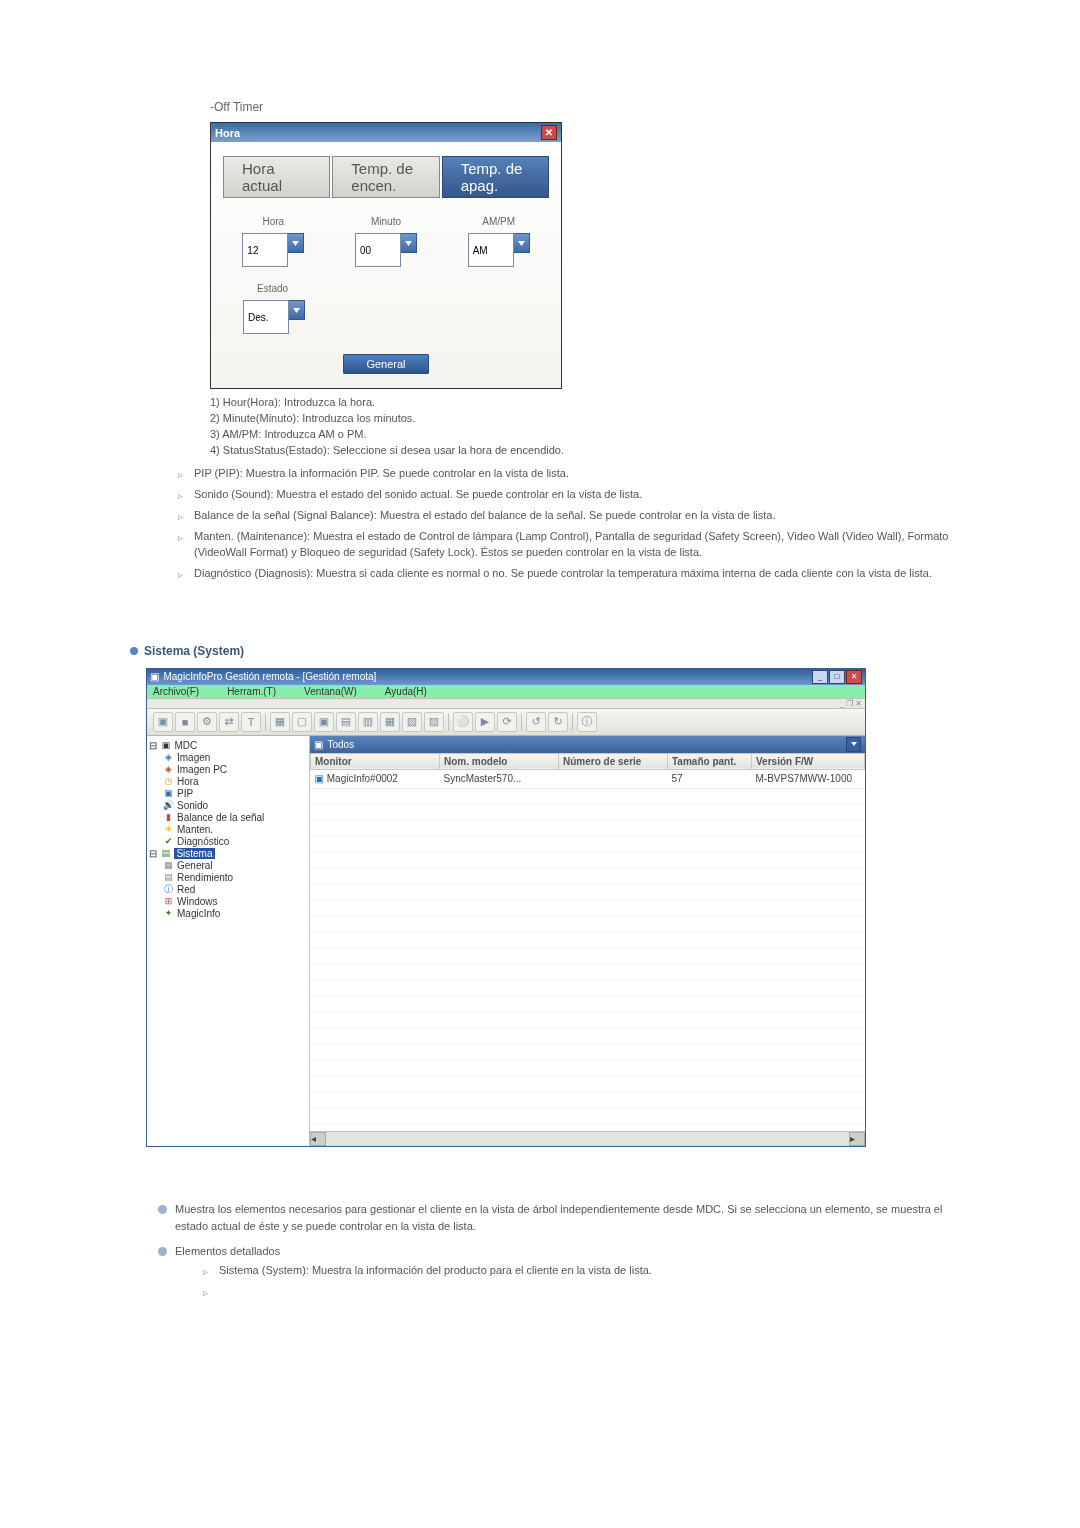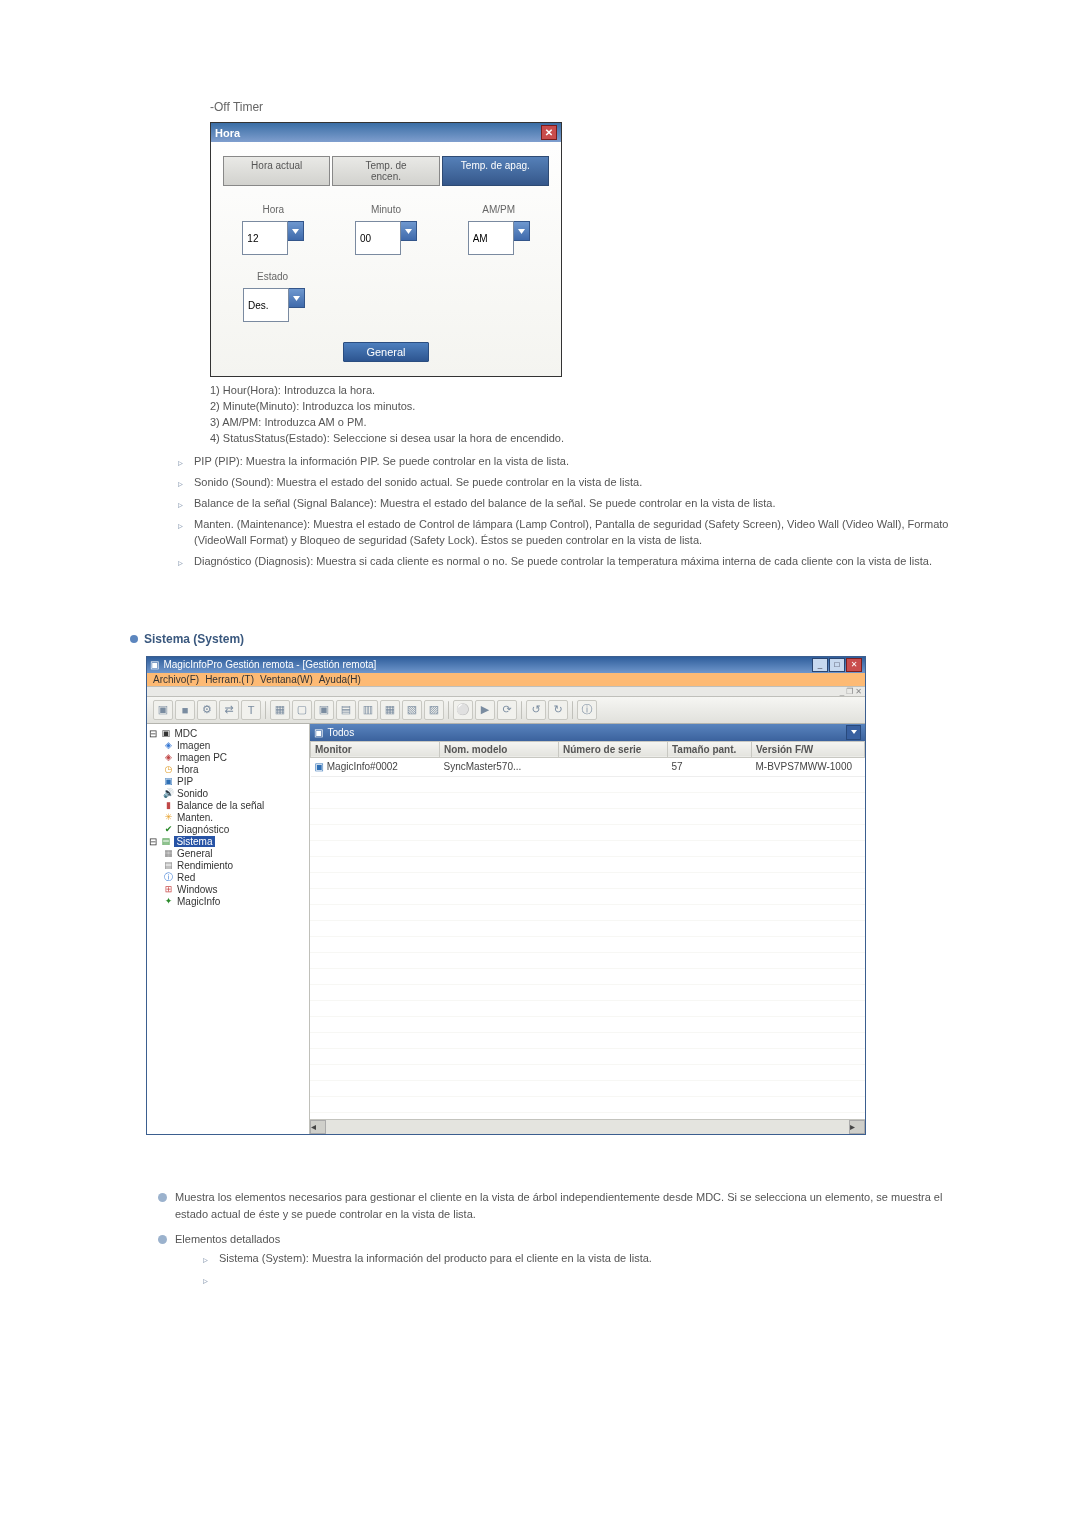--- a/index.html
+++ b/index.html
@@ -3,21 +3,21 @@
 <meta charset="utf-8">
 <style>
   html,body{margin:0;padding:0;background:#fff;font-family:Tahoma,Arial,sans-serif;font-size:12px;color:#444}
   .page{width:1080px;min-height:1528px;margin:0 auto;position:relative;padding:100px 130px 40px 130px;box-sizing:border-box}
   .offtimer-label{color:#666;margin-left:80px;margin-bottom:8px}
   .dlg{width:350px;margin-left:80px;border:1px solid #333;background:linear-gradient(#fff,#f4f4f0);font-size:11px}
   .dlg-title{display:flex;align-items:center;background:linear-gradient(#3a6ea5,#7f9ece);color:#fff;font-weight:bold;padding:2px 4px}
   .dlg-title span{flex:1}
   .closebox{width:14px;height:13px;background:#c94d4d;border:1px solid #7a1c1c;color:#fff;display:flex;align-items:center;justify-content:center;font-size:10px;font-weight:bold;line-height:10px}
   .tabs{display:flex;gap:2px;padding:14px 12px 0 12px}
-  .tab{flex:1;text-align:center;padding:3px 18px;border:1px solid #888;background:linear-gradient(#e9e9e6,#d2d2ce);font-size:10px;color:#555}
+  .tab{flex:1;text-align:left;padding:3px 18px;border:1px solid #888;background:linear-gradient(#e9e9e6,#d2d2ce);font-size:15px;color:#555}
   .tab.active{background:linear-gradient(#5580b8,#35578a);color:#fff;border-color:#2e4a73}
   .dlg-body{padding:18px 14px 8px 14px}
   .row3{display:flex;gap:16px}
   .col{flex:1;display:flex;flex-direction:column;align-items:center}
   .col .lbl{font-size:10px;color:#666;margin-bottom:6px}
   .combo{display:flex;width:62px}
   .combo input{flex:1;min-width:0;border:1px solid #7a8aa0;height:16px;padding:8px 4px;font-size:10px}
   .combo .dd{width:15px;height:18px;background:linear-gradient(#6f98cf,#3f6aab);border:1px solid #33558a;border-left:none;display:flex;align-items:center;justify-content:center}
   .dd svg{display:block}
   .state-row{margin:16px 0 4px 18px}
@@ -29,21 +29,21 @@
   .bul{display:flex;align-items:flex-start;padding:2px 0;font-size:11px;color:#555;line-height:1.5}
   .bul .arw{width:16px;flex:none;color:#9caabd;font-size:10px;margin-top:2px}
   .bul .txt{flex:1}
   .sect-head{display:flex;align-items:center;gap:6px;margin:60px 0 10px 0;font-size:12px;color:#3a587e;font-weight:bold}
   .sect-head .dot{width:8px;height:8px;border-radius:50%;background:#5c86be}
   .appshot{width:718px;margin-left:16px;border:1px solid #3b5e8f;background:#e8e8e4;font-size:10px}
   .asb-title{display:flex;align-items:center;background:linear-gradient(#2f5e9c,#6f96cb);color:#fff;padding:1px 3px;font-size:10px}
   .asb-title .t{flex:1}
   .wbtn{width:14px;height:12px;border:1px solid #2a4570;background:#c8d9ef;margin-left:1px;display:flex;align-items:center;justify-content:center;font-size:8px;color:#223}
   .wbtn.cl{background:#c94d4d;color:#fff;border-color:#7a2020}
-  .menubar{display:flex;gap:6px;padding:1px 6px;background:#fdba74;border-bottom:1px solid #bfbfba;color:#333;font-size:10px}
+  .menubar{display:flex;gap:28px;padding:1px 6px;background:#86efac;border-bottom:1px solid #bfbfba;color:#333;font-size:10px}
   .mdi{display:flex;align-items:center;justify-content:flex-end;padding:0 3px;background:#e9e9e6;border-bottom:1px solid #bfbfba;font-size:8px;color:#888}
   .mdi span{margin-left:2px}
   .toolbar{display:flex;align-items:center;gap:2px;padding:3px 6px;background:linear-gradient(#f6f6f3,#e1e1dc);border-bottom:1px solid #b4b4ae}
   .tb{width:18px;height:18px;border:1px solid #c8c8c2;background:#f1f1ed;border-radius:2px;display:flex;align-items:center;justify-content:center;font-size:11px;color:#7a8ca0}
   .tb.sep{width:0;border:none;border-left:1px solid #c0c0ba;height:18px;background:none;margin:0 2px}
   .main{display:flex;height:410px}
   .tree{width:158px;border-right:1px solid #c0c0ba;background:#fff;padding:4px 2px;overflow:hidden}
   .tn{display:flex;align-items:center;gap:3px;padding:0 0 1px 0;font-size:10px;color:#333;white-space:nowrap}
   .tn .ic{width:11px;height:11px;display:flex;align-items:center;justify-content:center;font-size:9px}
   .tn.sel span.label{background:#2753a5;color:#fff;padding:0 2px}

